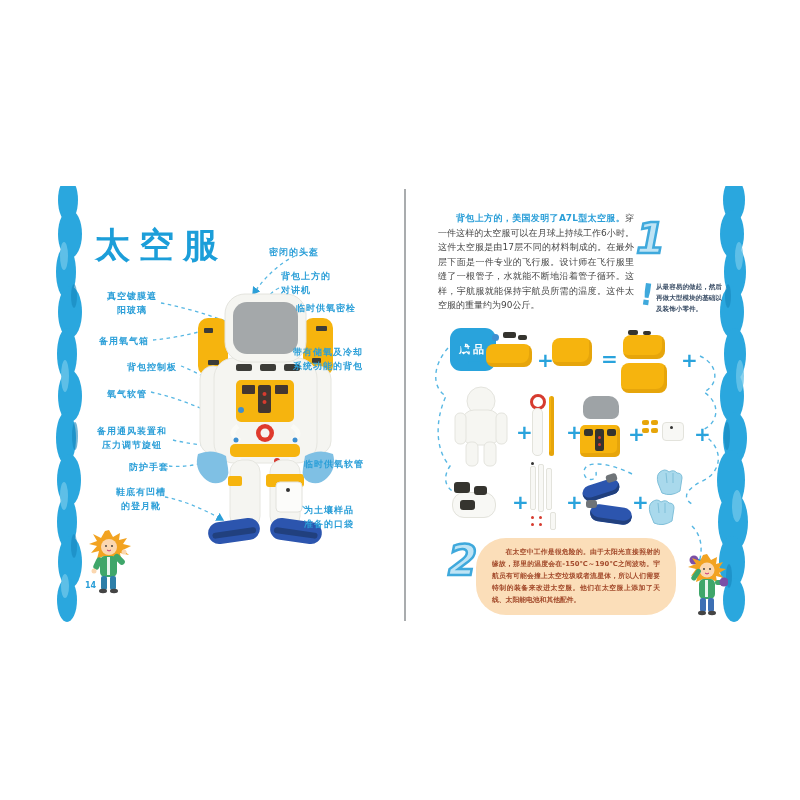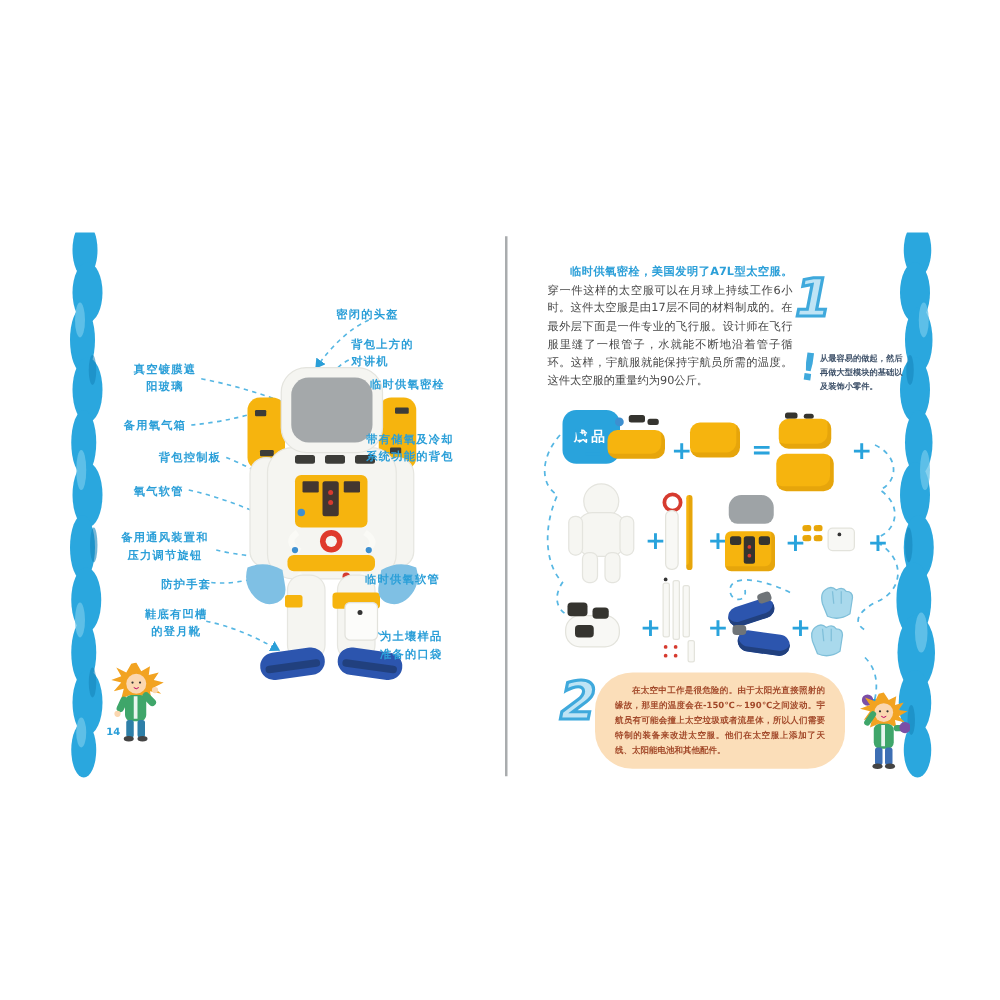--- a/index.html
+++ b/index.html
@@ -86,20 +86,21 @@
     </g>
     <g fill="#1786BC" opacity="0.6">
       <ellipse cx="11" cy="110" rx="3" ry="12"></ellipse>
         <ellipse cx="10" cy="250" rx="3" ry="14"></ellipse>
       <ellipse cx="12" cy="390" rx="3" ry="12"></ellipse>
     </g>
   </svg>
 
   <div class="abs" style="left:404px;top:189px;width:2px;height:432px;background:#A9ACAE;"></div>
 
+  <div class="abs title" style="left:95px;top:222px;">太空服</div>
 
   <svg class="abs" style="left:75px;top:190px;" width="330" height="430">
     <defs>
       <marker id="arr" markerWidth="7" markerHeight="7" refX="5" refY="3.5" orient="auto">
         <path d="M0,0 L6,3.5 L0,7 Z" fill="#2B9FD8"></path>
       </marker>
     </defs>
     <g fill="none" stroke="#57B7E3" stroke-width="1.3" stroke-dasharray="3.5,3.5" marker-end="url(#arr)">
       <path d="M220,66 Q198,76 178,104"></path>
       <path d="M204,98 Q188,106 190,122"></path>
@@ -174,21 +175,21 @@
   <div class="abs lbl" style="left:99px;top:335px;">备用氧气箱</div>
   <div class="abs lbl" style="left:127px;top:361px;">背包控制板</div>
   <div class="abs lbl" style="left:107px;top:388px;">氧气软管</div>
   <div class="abs lbl" style="left:293px;top:346px;">带有储氧及冷却
 系统功能的背包</div>
   <div class="abs lbl c" style="left:96px;top:425px;width:72px;">备用通风装置和
 压力调节旋钮</div>
   <div class="abs lbl" style="left:129px;top:461px;font-family:Liberation Serif, serif;">防护手套</div>
   <div class="abs lbl c" style="left:112px;top:486px;width:58px;text-align:center;">鞋底有凹槽
 的登月靴</div>
-  <div class="abs lbl" style="left:292px;top:458px;">临时供氧软管</div>
+  <div class="abs lbl" style="left:304px;top:458px;">临时供氧软管</div>
   <div class="abs lbl c" style="left:302px;top:504px;width:54px;">为土壤样品
 准备的口袋</div>
 
   <svg class="abs" style="left:86px;top:530px;" width="48" height="64" viewBox="0 0 48 64">
     <polygon points="23,0 27,7 34,3 33,10 41,8 37,14 45,16 37,20 43,25 34,23 35,29 28,26 23,31 18,26 11,29 13,21 5,23 11,16 3,14 11,11 7,4 15,8 19,1" fill="#F2A321"></polygon>
     <circle cx="23" cy="17" r="8" fill="#FBD7B0"></circle>
     <circle cx="20" cy="16" r="0.9" fill="#333"></circle>
       <circle cx="26" cy="16" r="0.9" fill="#333"></circle>
     <path d="M21,20 q2,2 4,0" stroke="#B06" stroke-width="0.8" fill="none"></path>
     <rect x="14" y="26" width="17" height="21" rx="5" fill="#3FA66A"></rect>
@@ -199,21 +200,21 @@
     <circle cx="8" cy="41" r="2.5" fill="#FBD7B0"></circle>
     <rect x="15" y="46" width="6" height="14" rx="2" fill="#2E7FA8"></rect>
     <rect x="24" y="46" width="6" height="14" rx="2" fill="#2E7FA8"></rect>
     <ellipse cx="17" cy="61" rx="4" ry="2.2" fill="#444"></ellipse>
     <ellipse cx="28" cy="61" rx="4" ry="2.2" fill="#444"></ellipse>
   </svg>
 
   <div class="abs pagenum" style="left:85px;top:581px;text-align:center;">14</div>
 
   <div class="abs para" style="left:438px;top:211px;width:196px;">
-    <span class="hl">临时供氧密栓，美国发明了A7L型太空服。</span><span>穿一件这样的太空服可以在月球上持续工作6小时。这件太空服是由17层不同的材料制成的。在最外层下面是一件专业的飞行服。设计师在飞行服里缝了一根管子，水就能不断地沿着管子循环。这样，宇航服就能保持宇航员所需的温度。这件太空服的重量约为90公斤。</span>
+    <span class="hl">背包上方的，美国发明了A7L型太空服。</span><span>穿一件这样的太空服可以在月球上持续工作6小时。这件太空服是由17层不同的材料制成的。在最外层下面是一件专业的飞行服。设计师在飞行服里缝了一根管子，水就能不断地沿着管子循环。这样，宇航服就能保持宇航员所需的温度。这件太空服的重量约为90公斤。</span>
   </div>
 
   <div class="abs bignum" style="left:636px;top:218px;">1</div>
 
   <div class="abs bang" style="left:640px;top:280px;">!</div>
   <div class="abs tip-text" style="left:656px;top:282px;">从最容易的做起，然后再做大型模块的基础以及装饰小零件。</div>
 
   <svg class="abs" style="left:408px;top:322px;" width="340" height="300">
     <defs>
       <marker id="arr2" markerWidth="7" markerHeight="7" refX="5" refY="3.5" orient="auto">

